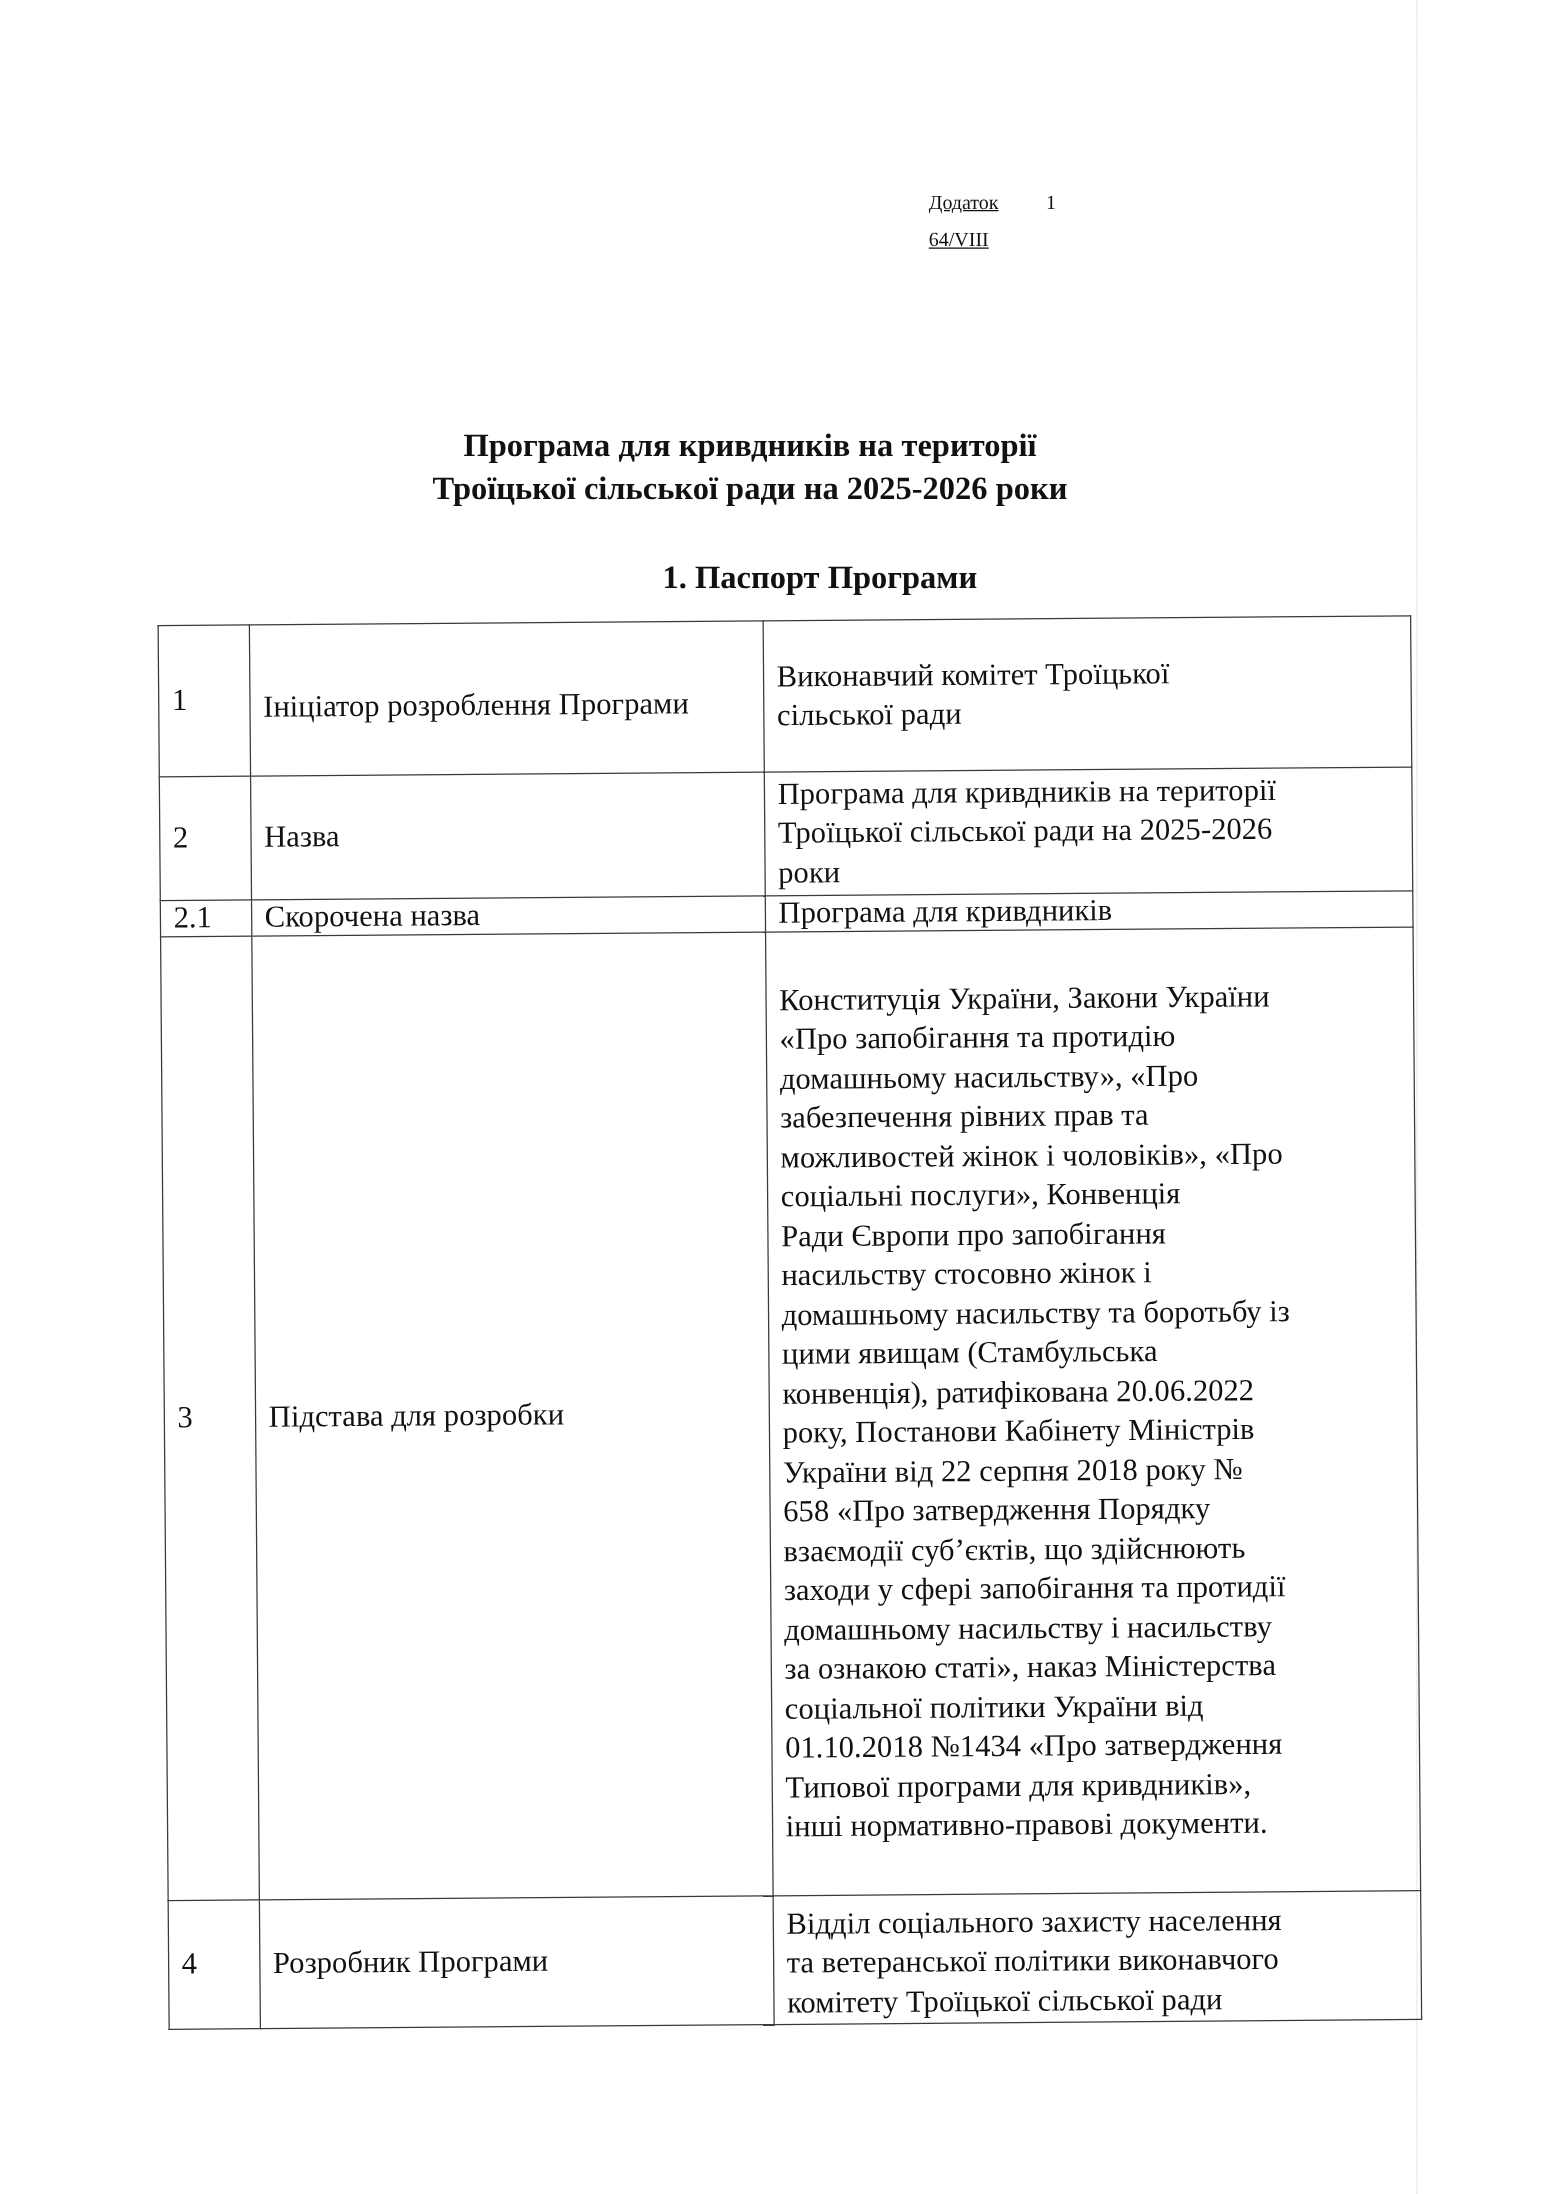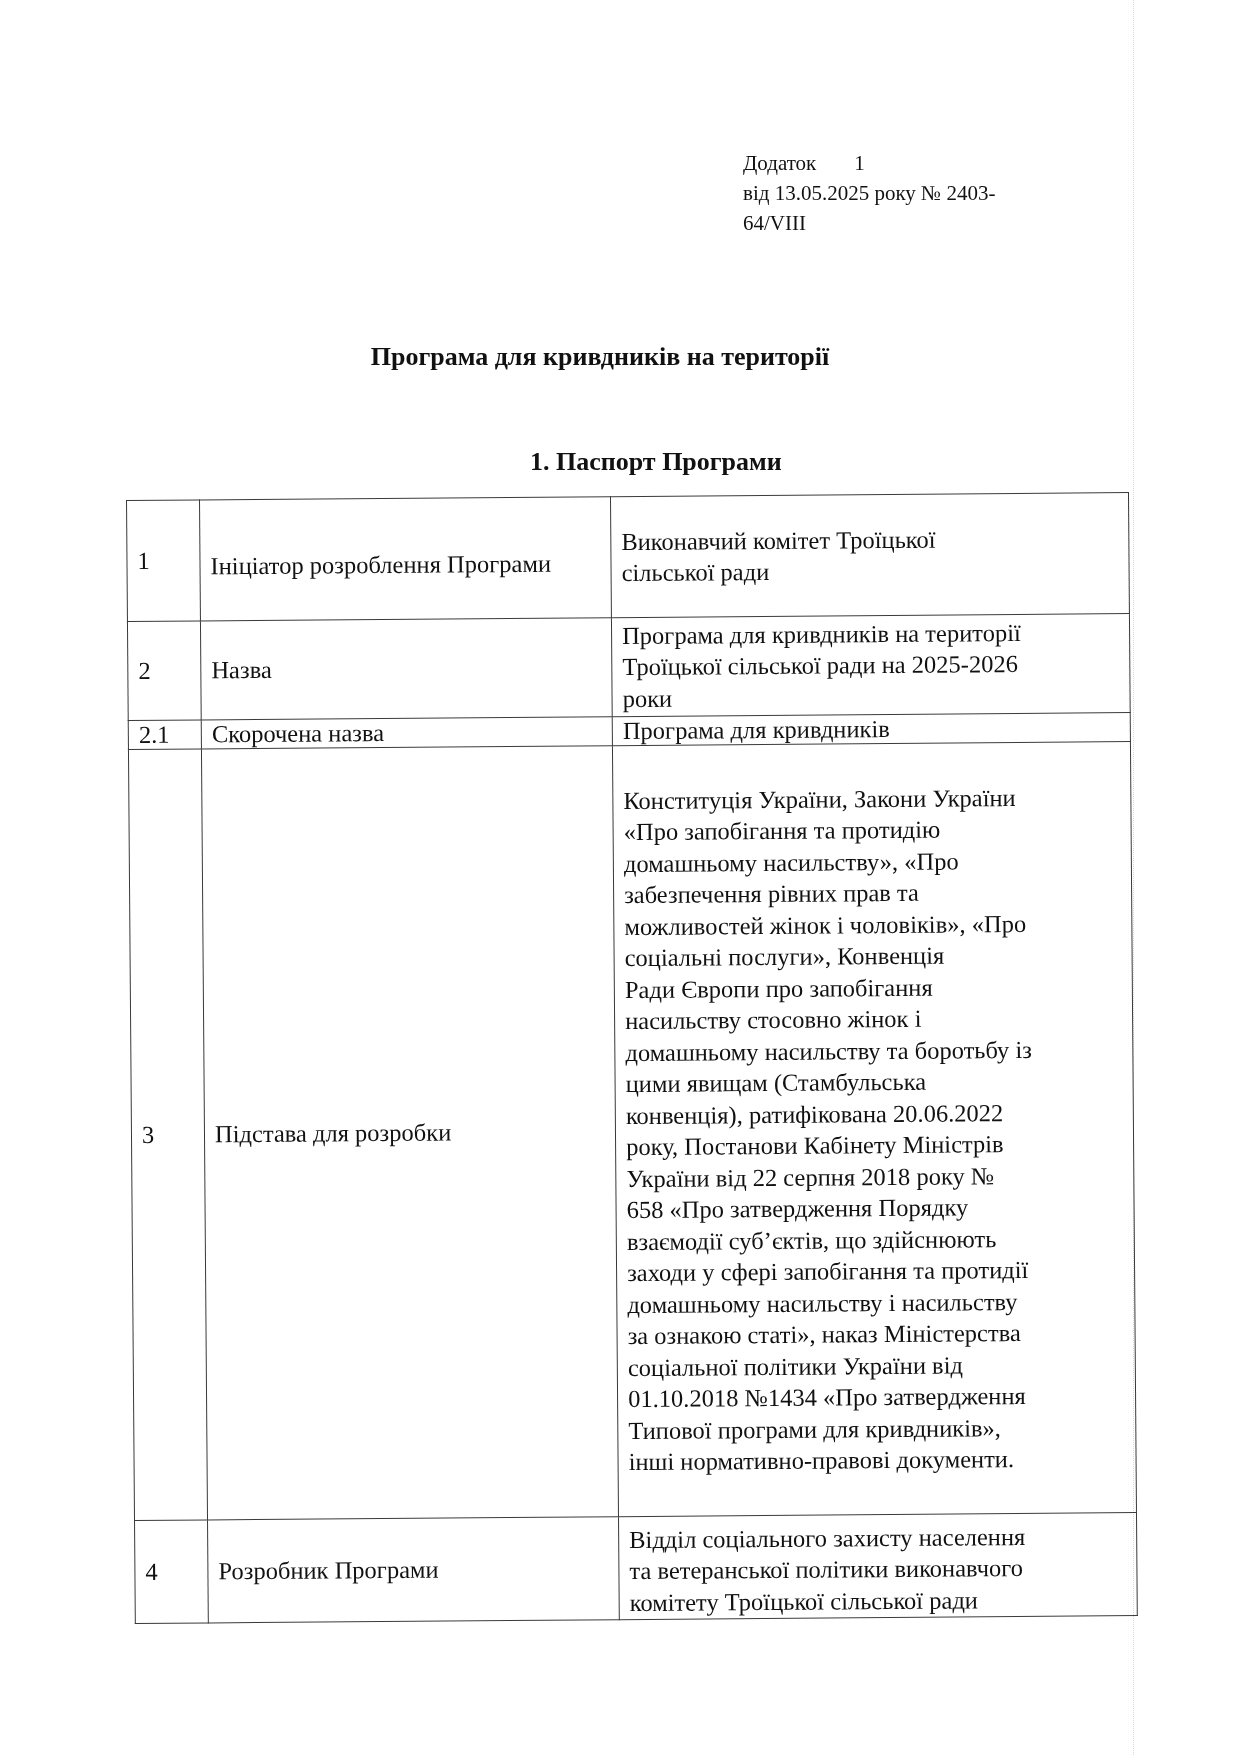--- a/index.html
+++ b/index.html
@@ -28,22 +28,23 @@
       top: 0;
       width: 0;
       height: 1755px;
       border-left: 1px dotted #d8d8d8;
     }
     .appendix {
       position: absolute;
       left: 743px;
       top: 148px;
       width: 340px;
-      font-size: 21px;
+      font-size: 16px;
       line-height: 30px;
+      text-decoration: underline;
     }
     .appendix .line { display: block; white-space: nowrap; }
     .appendix .num { display: inline-block; margin-left: 38px; }
     .title {
       position: absolute;
       left: 300px;
       top: 340px;
       width: 600px;
       text-align: center;
       font-weight: bold;
@@ -92,26 +93,26 @@
     .value-line { display: block; white-space: nowrap; }
   </style>
 </head>
 <body>
 
 <div class="page">
   <div class="scan-edge"></div>
 
   <div class="appendix">
     <span class="line"><span>Додаток</span><span class="num">1</span></span>
-    <span class="line">від 13.05.2025 року № 2403-</span>
     <span class="line">64/VIII</span>
   </div>
 
   <div class="title">
     <span class="line">Програма для кривдників на території</span>
+    <span class="line">Троїцької сільської ради на 2025-2026 роки</span>
   </div>
 
   <div class="section-heading">1.  Паспорт Програми</div>
 
   <table class="passport">
     <tbody>
       <tr class="r1">
         <td class="c-num">1</td>
         <td class="c-label">Ініціатор розроблення Програми</td>
         <td class="c-value">

